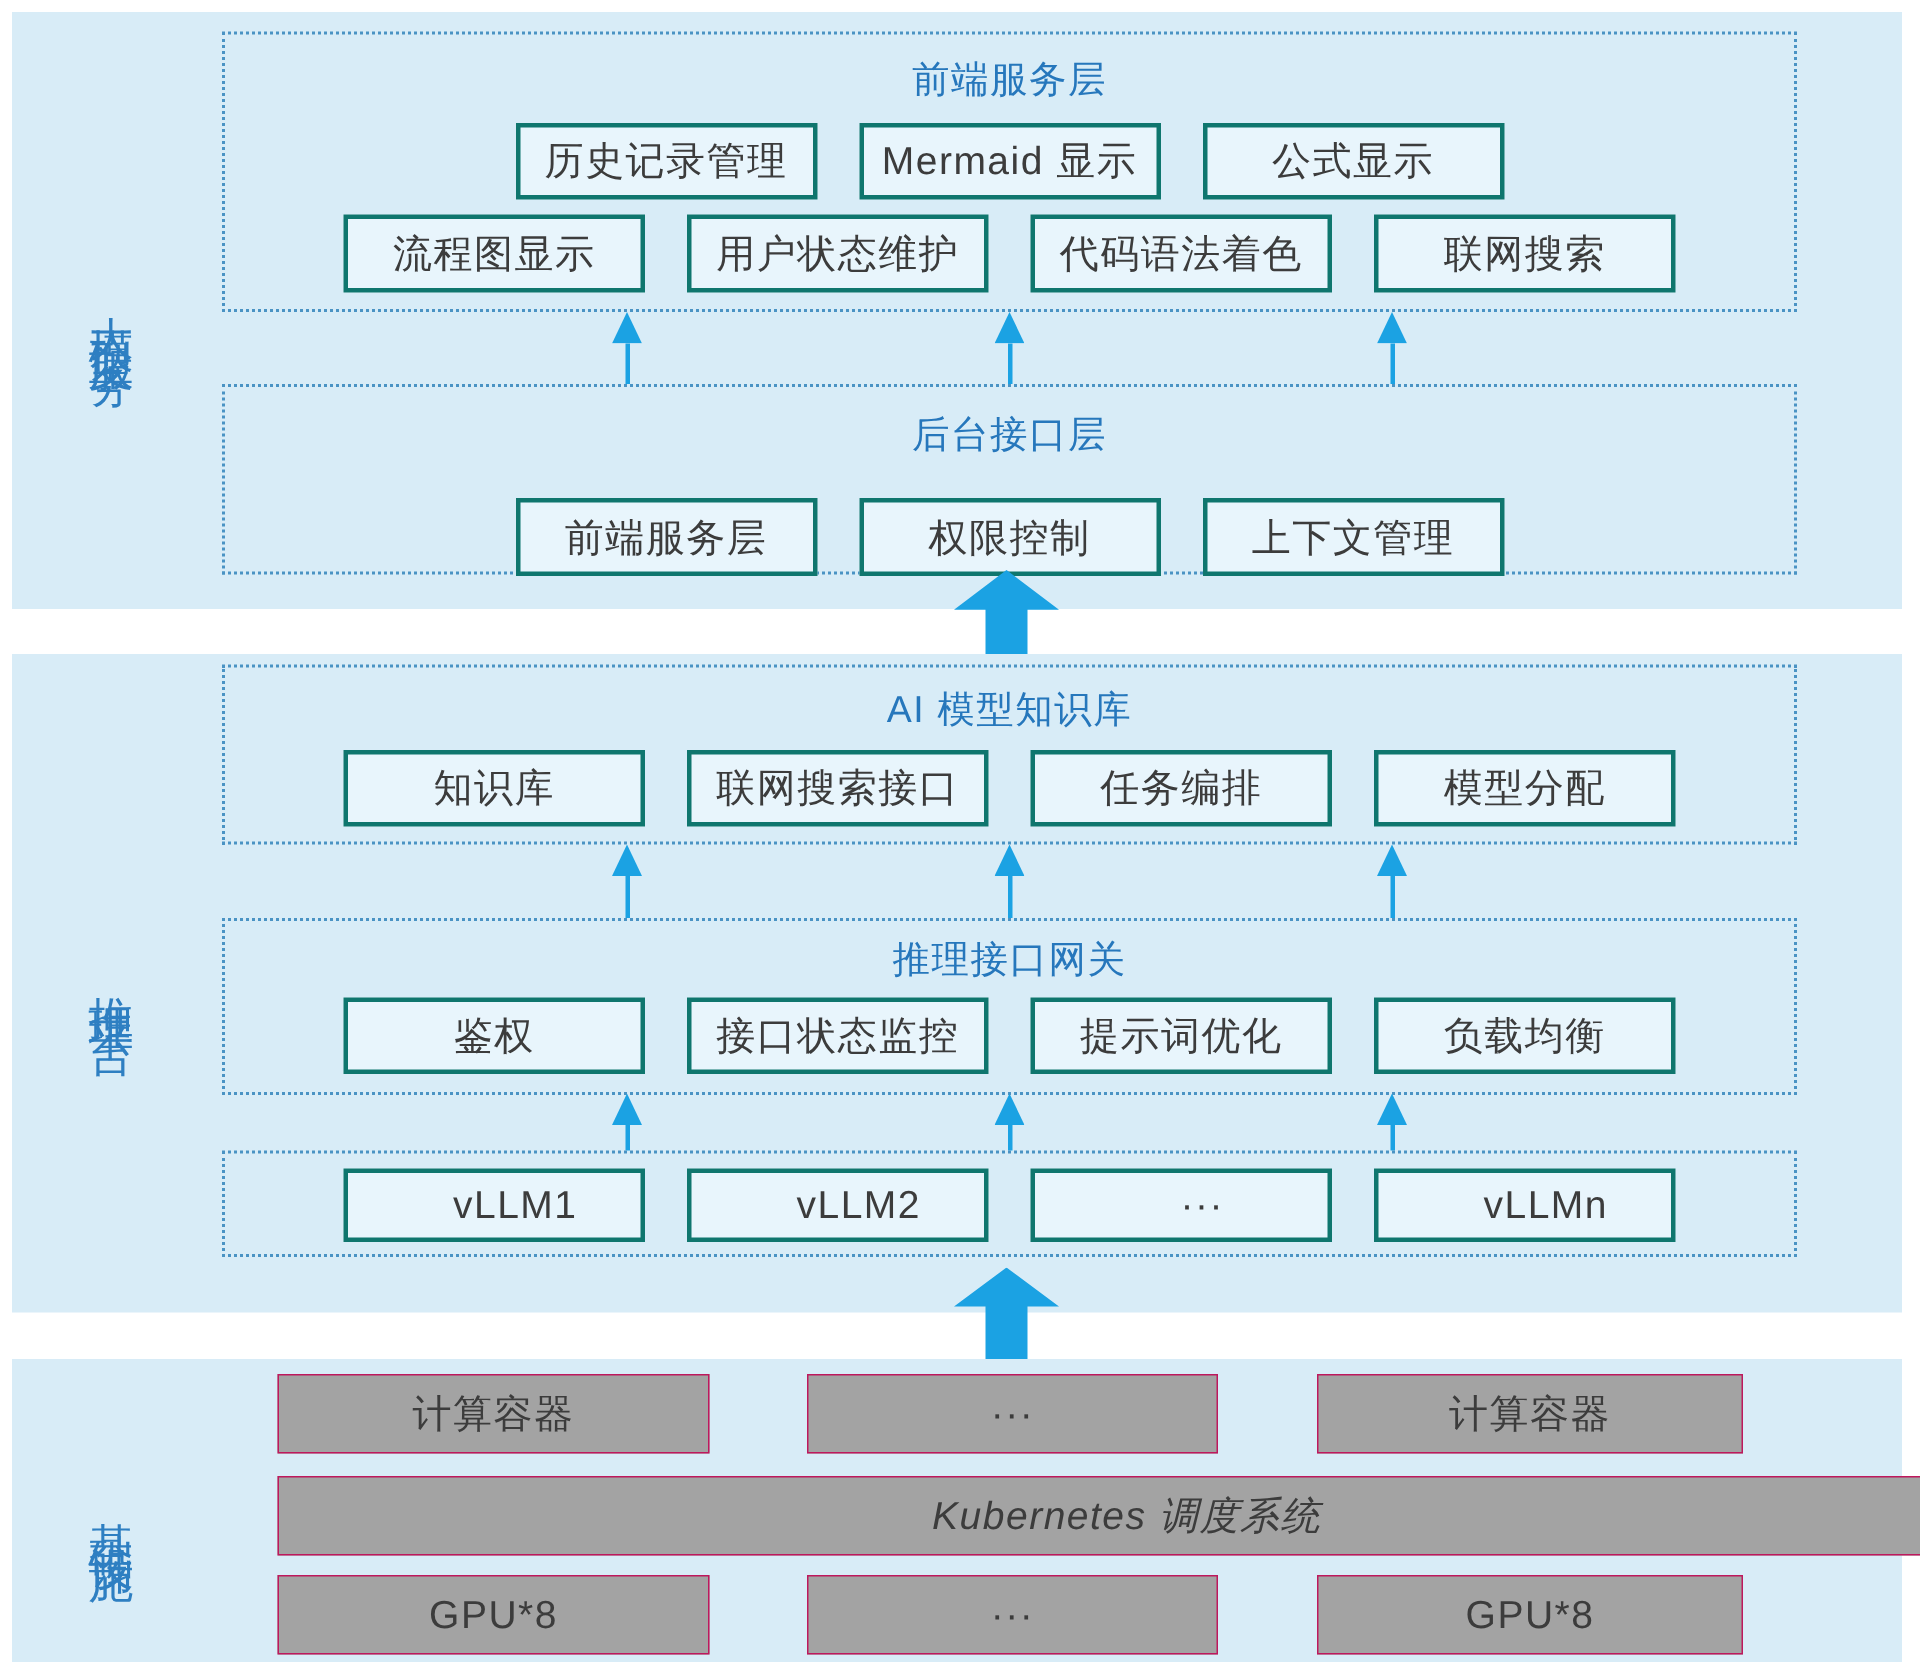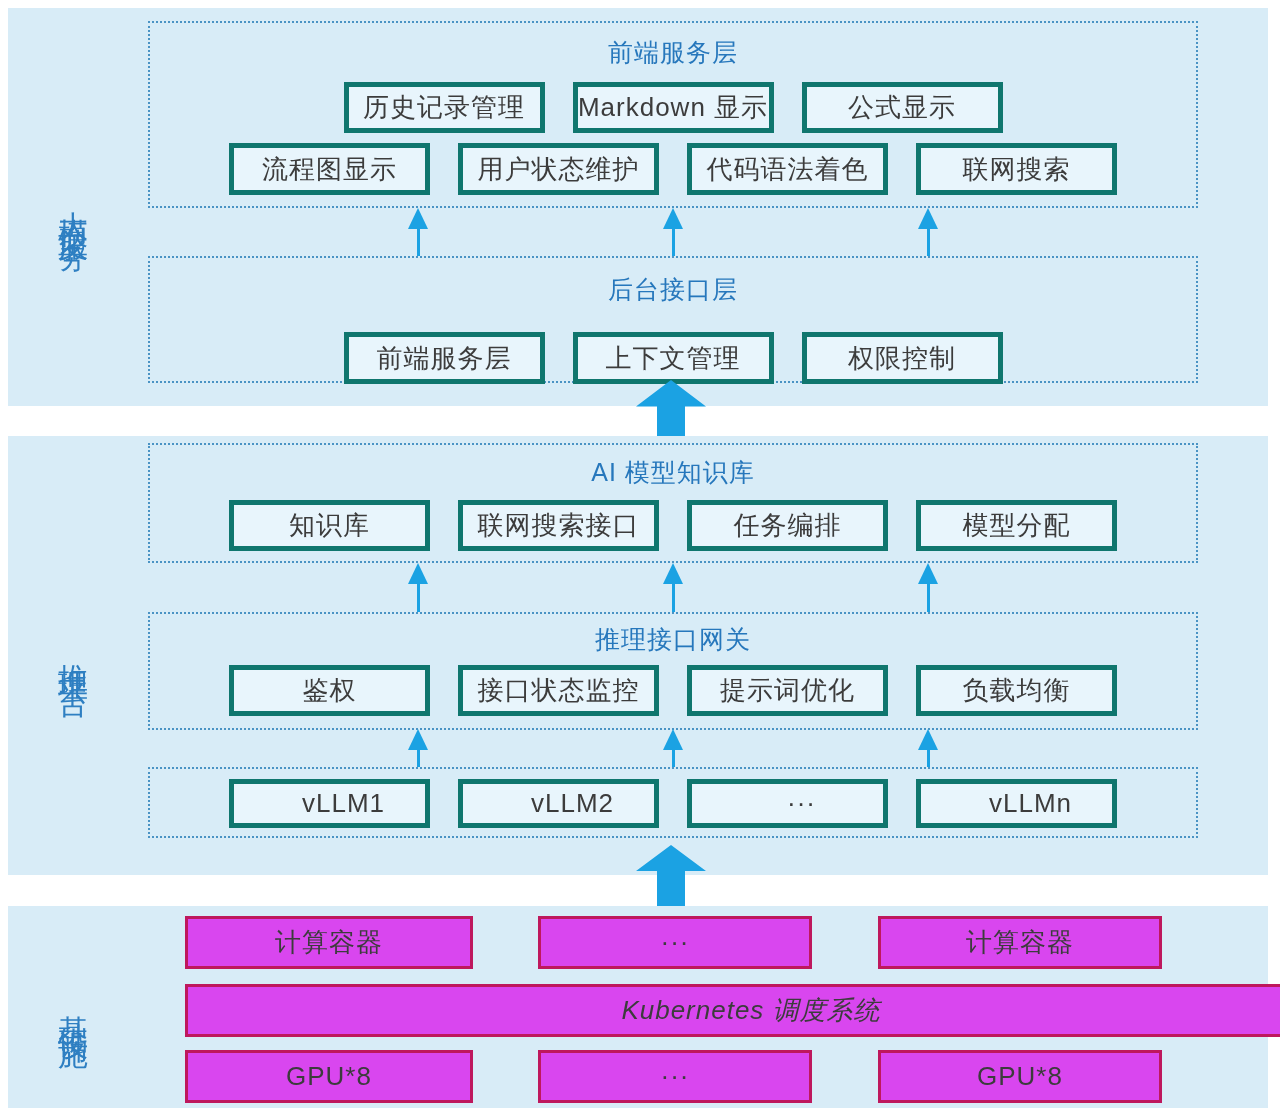--- a/index.html
+++ b/index.html
@@ -23,21 +23,21 @@
     position:absolute; left:140px; width:1050px;
     border:2px dotted #4a93c4; box-sizing:border-box;
     display:flex; flex-direction:column; align-items:stretch;
   }
   .ctitle {
     flex:none; display:flex; align-items:center; justify-content:center;
     color:#2677bc; font-size:25px; letter-spacing:1px;
   }
   .brow { display:flex; justify-content:center; gap:28px; flex:none; }
   .bbox {
-    width:201px; background:#e8f5fc; border:5px solid #0f766e; box-sizing:border-box;
+    width:201px; background:#e8f5fc; border:3px solid #0f766e; box-sizing:border-box;
     display:flex; align-items:center; justify-content:center;
     font-size:26px; color:#3c3c3c; letter-spacing:1px; white-space:nowrap;
   }
   .h51 { height:51px; } .h52 { height:52px; } .h49 { height:49px;padding-left:28px; }
 
   .sarrow {
     position:absolute; width:20px;
     display:flex; flex-direction:column; align-items:center;
   }
   .sarrow-head { width:20px; height:21px; flex:none; background:#1ba2e3;
@@ -45,38 +45,38 @@
   .sarrow-shaft { width:3px; flex:1; background:#1ba2e3; }
 
   .bigarrow {
     position:absolute; left:636px; width:70px; background:#1ba2e3;
     clip-path:polygon(50% 0,100% 42%,70% 42%,70% 100%,30% 100%,30% 42%,0 42%);
   }
   #bigarrow1 { top:380px; height:63px; }
   #bigarrow2 { top:845px; height:62px; }
 
   .b3box {
-    position:absolute; height:53px; background:#d946ef; border:3px solid #be185d;
+    position:absolute; height:53px; background:#a3a3a3; border:1px solid #be185d;
     box-sizing:border-box; display:flex; align-items:center; justify-content:center;
     font-size:26px; color:#3c3c3c; letter-spacing:1px; white-space:nowrap;
   }
 </style>
 </head>
 <body>
 
 <div class="canvas">
 
   <div class="band" id="band1">
     <div class="side-label">大模型服务</div>
 
     <div class="dcontainer" style="top:13px; height:187px;">
       <div class="ctitle" style="height:59px;">前端服务层</div>
       <div class="brow">
         <div class="bbox h51">历史记录管理</div>
-        <div class="bbox h51">Markdown 显示</div>
+        <div class="bbox h51">Mermaid 显示</div>
         <div class="bbox h51">公式显示</div>
       </div>
       <div class="brow" style="margin-top:10px;">
         <div class="bbox h52">流程图显示</div>
         <div class="bbox h52">用户状态维护</div>
         <div class="bbox h52">代码语法着色</div>
         <div class="bbox h52">联网搜索</div>
       </div>
     </div>
 
@@ -90,22 +90,22 @@
     </div>
     <div class="sarrow" style="left:910px; top:200px; height:48px;">
       <div class="sarrow-head"></div>
       <div class="sarrow-shaft"></div>
     </div>
 
     <div class="dcontainer" style="top:248px; height:127px;gap:12px;">
       <div class="ctitle" style="height:62px;">后台接口层</div>
       <div class="brow">
         <div class="bbox h52">前端服务层</div>
+        <div class="bbox h52">权限控制</div>
         <div class="bbox h52">上下文管理</div>
-        <div class="bbox h52">权限控制</div>
       </div>
     </div>
   </div>
 
   <div class="bigarrow" id="bigarrow1"></div>
 
   <div class="band" id="band2">
     <div class="side-label">推理平台</div>
 
     <div class="dcontainer" style="top:7px; height:120px;">

